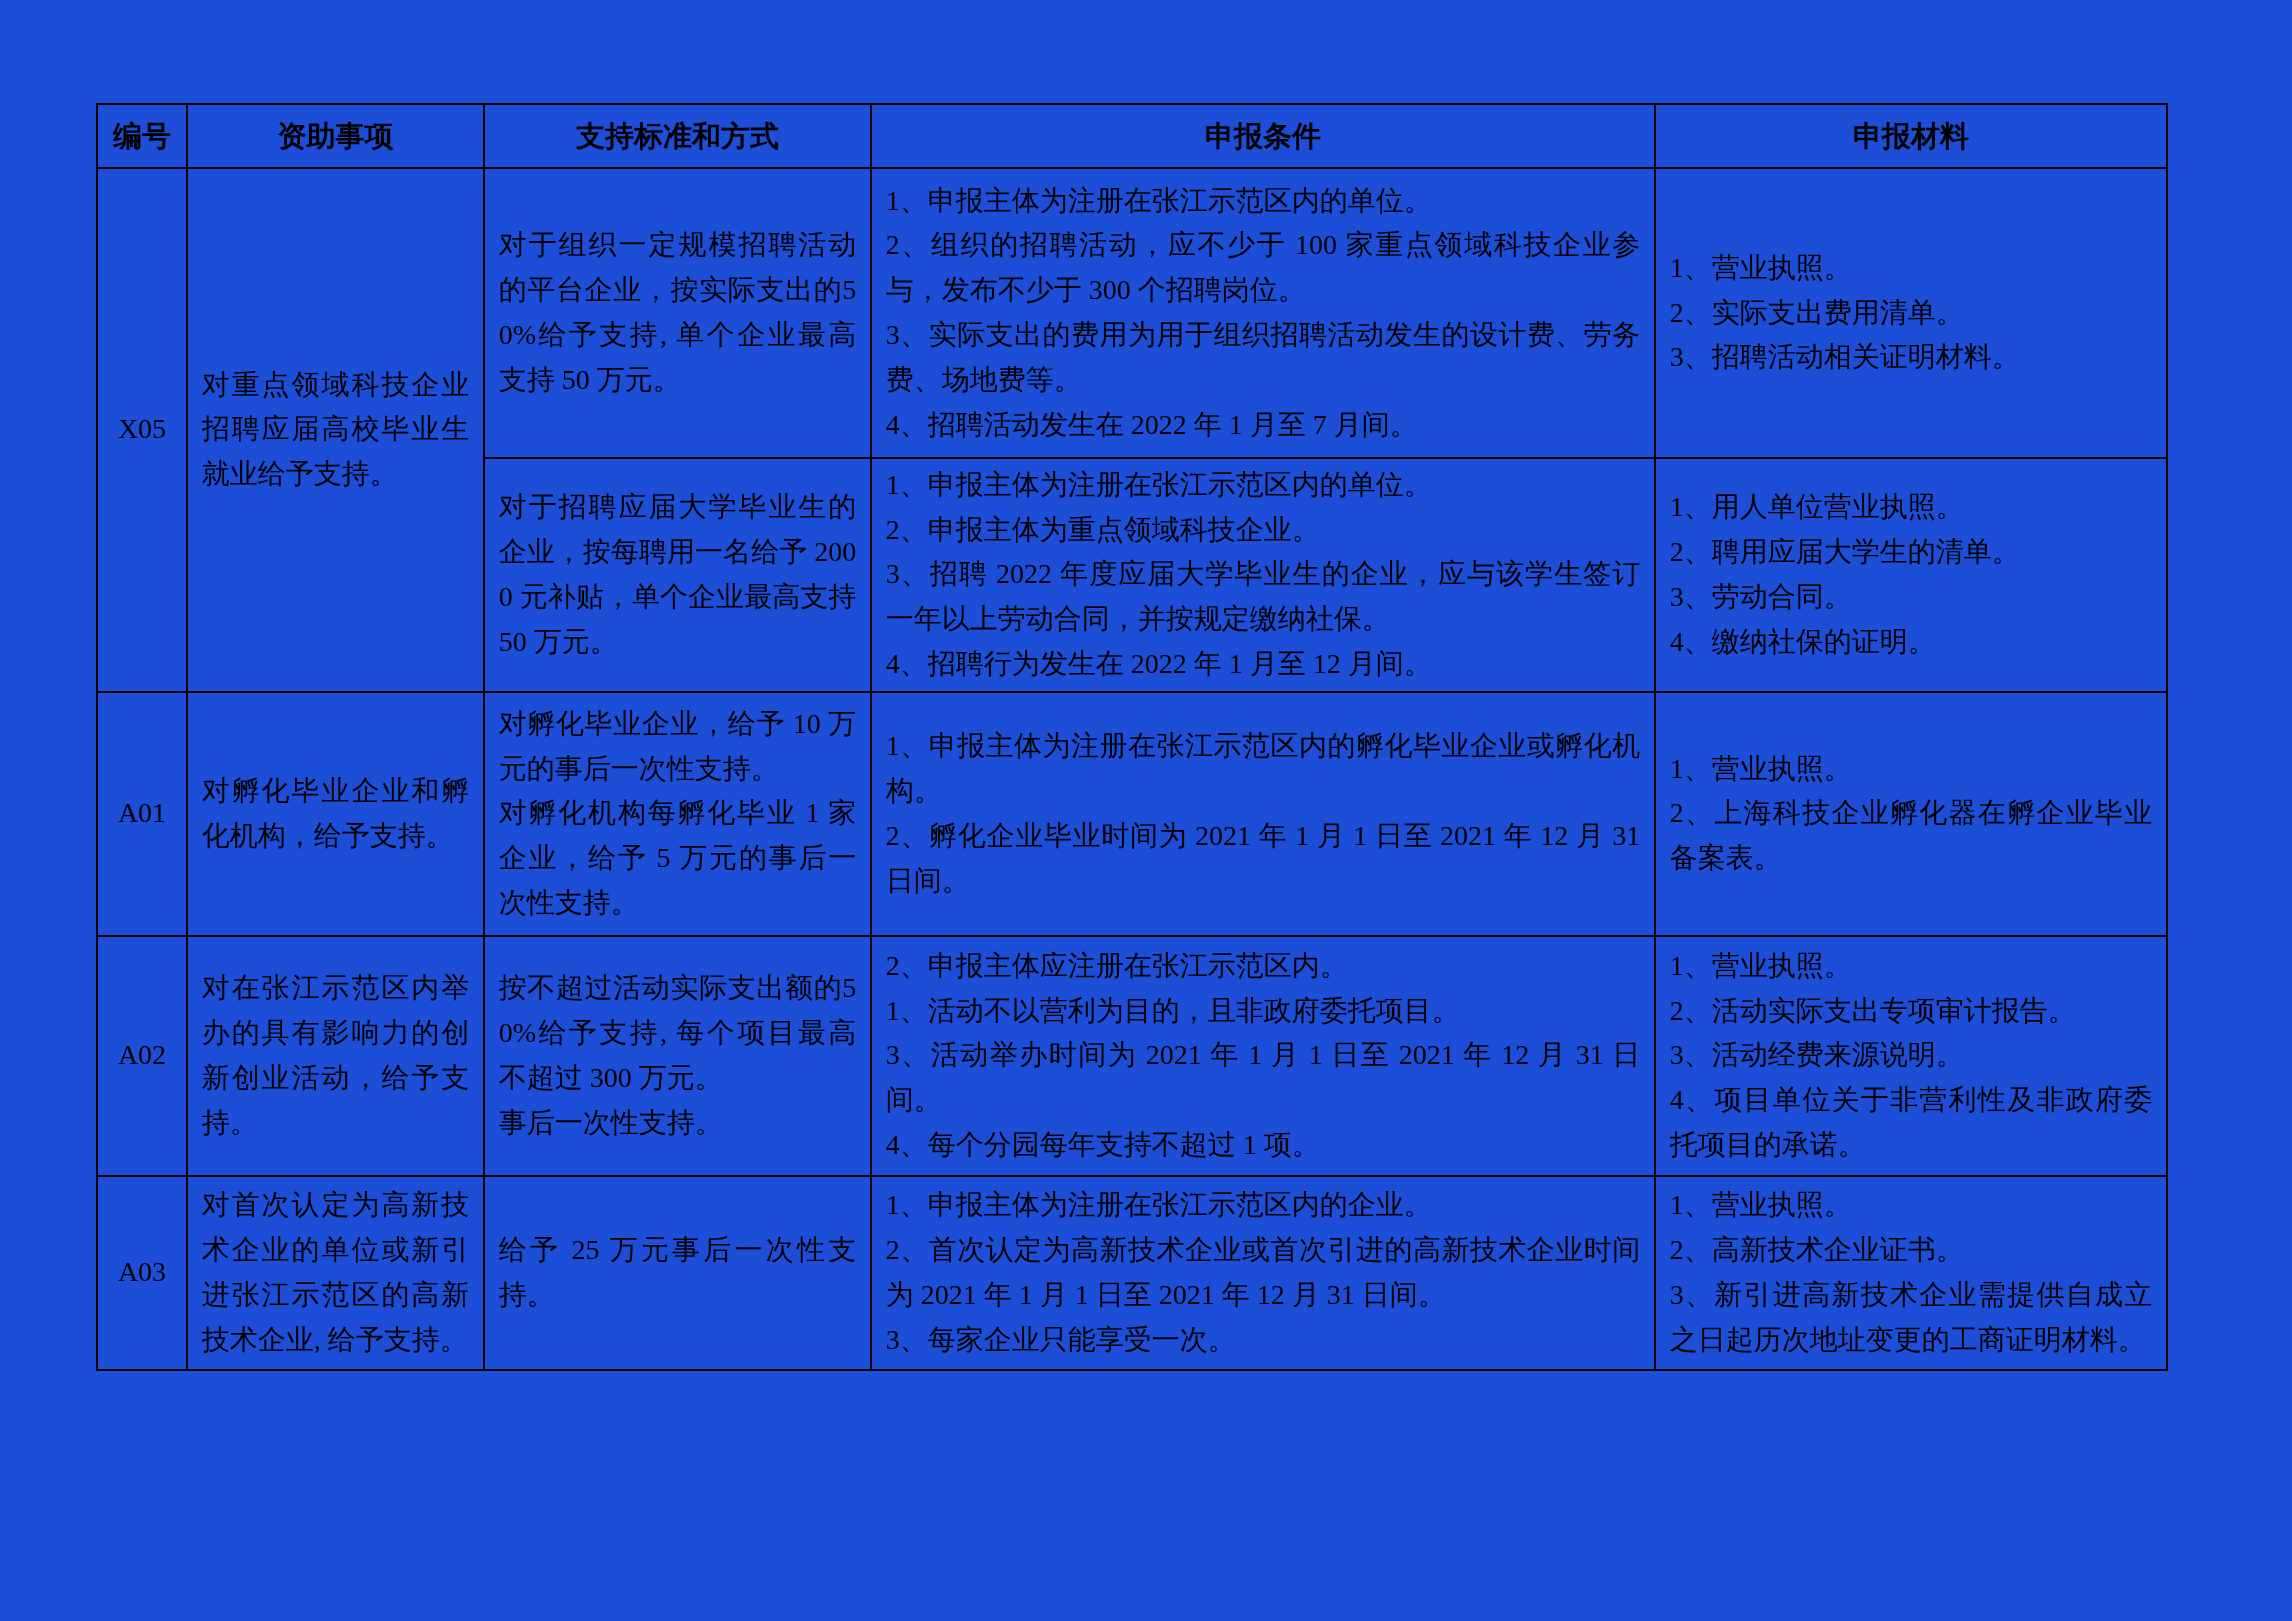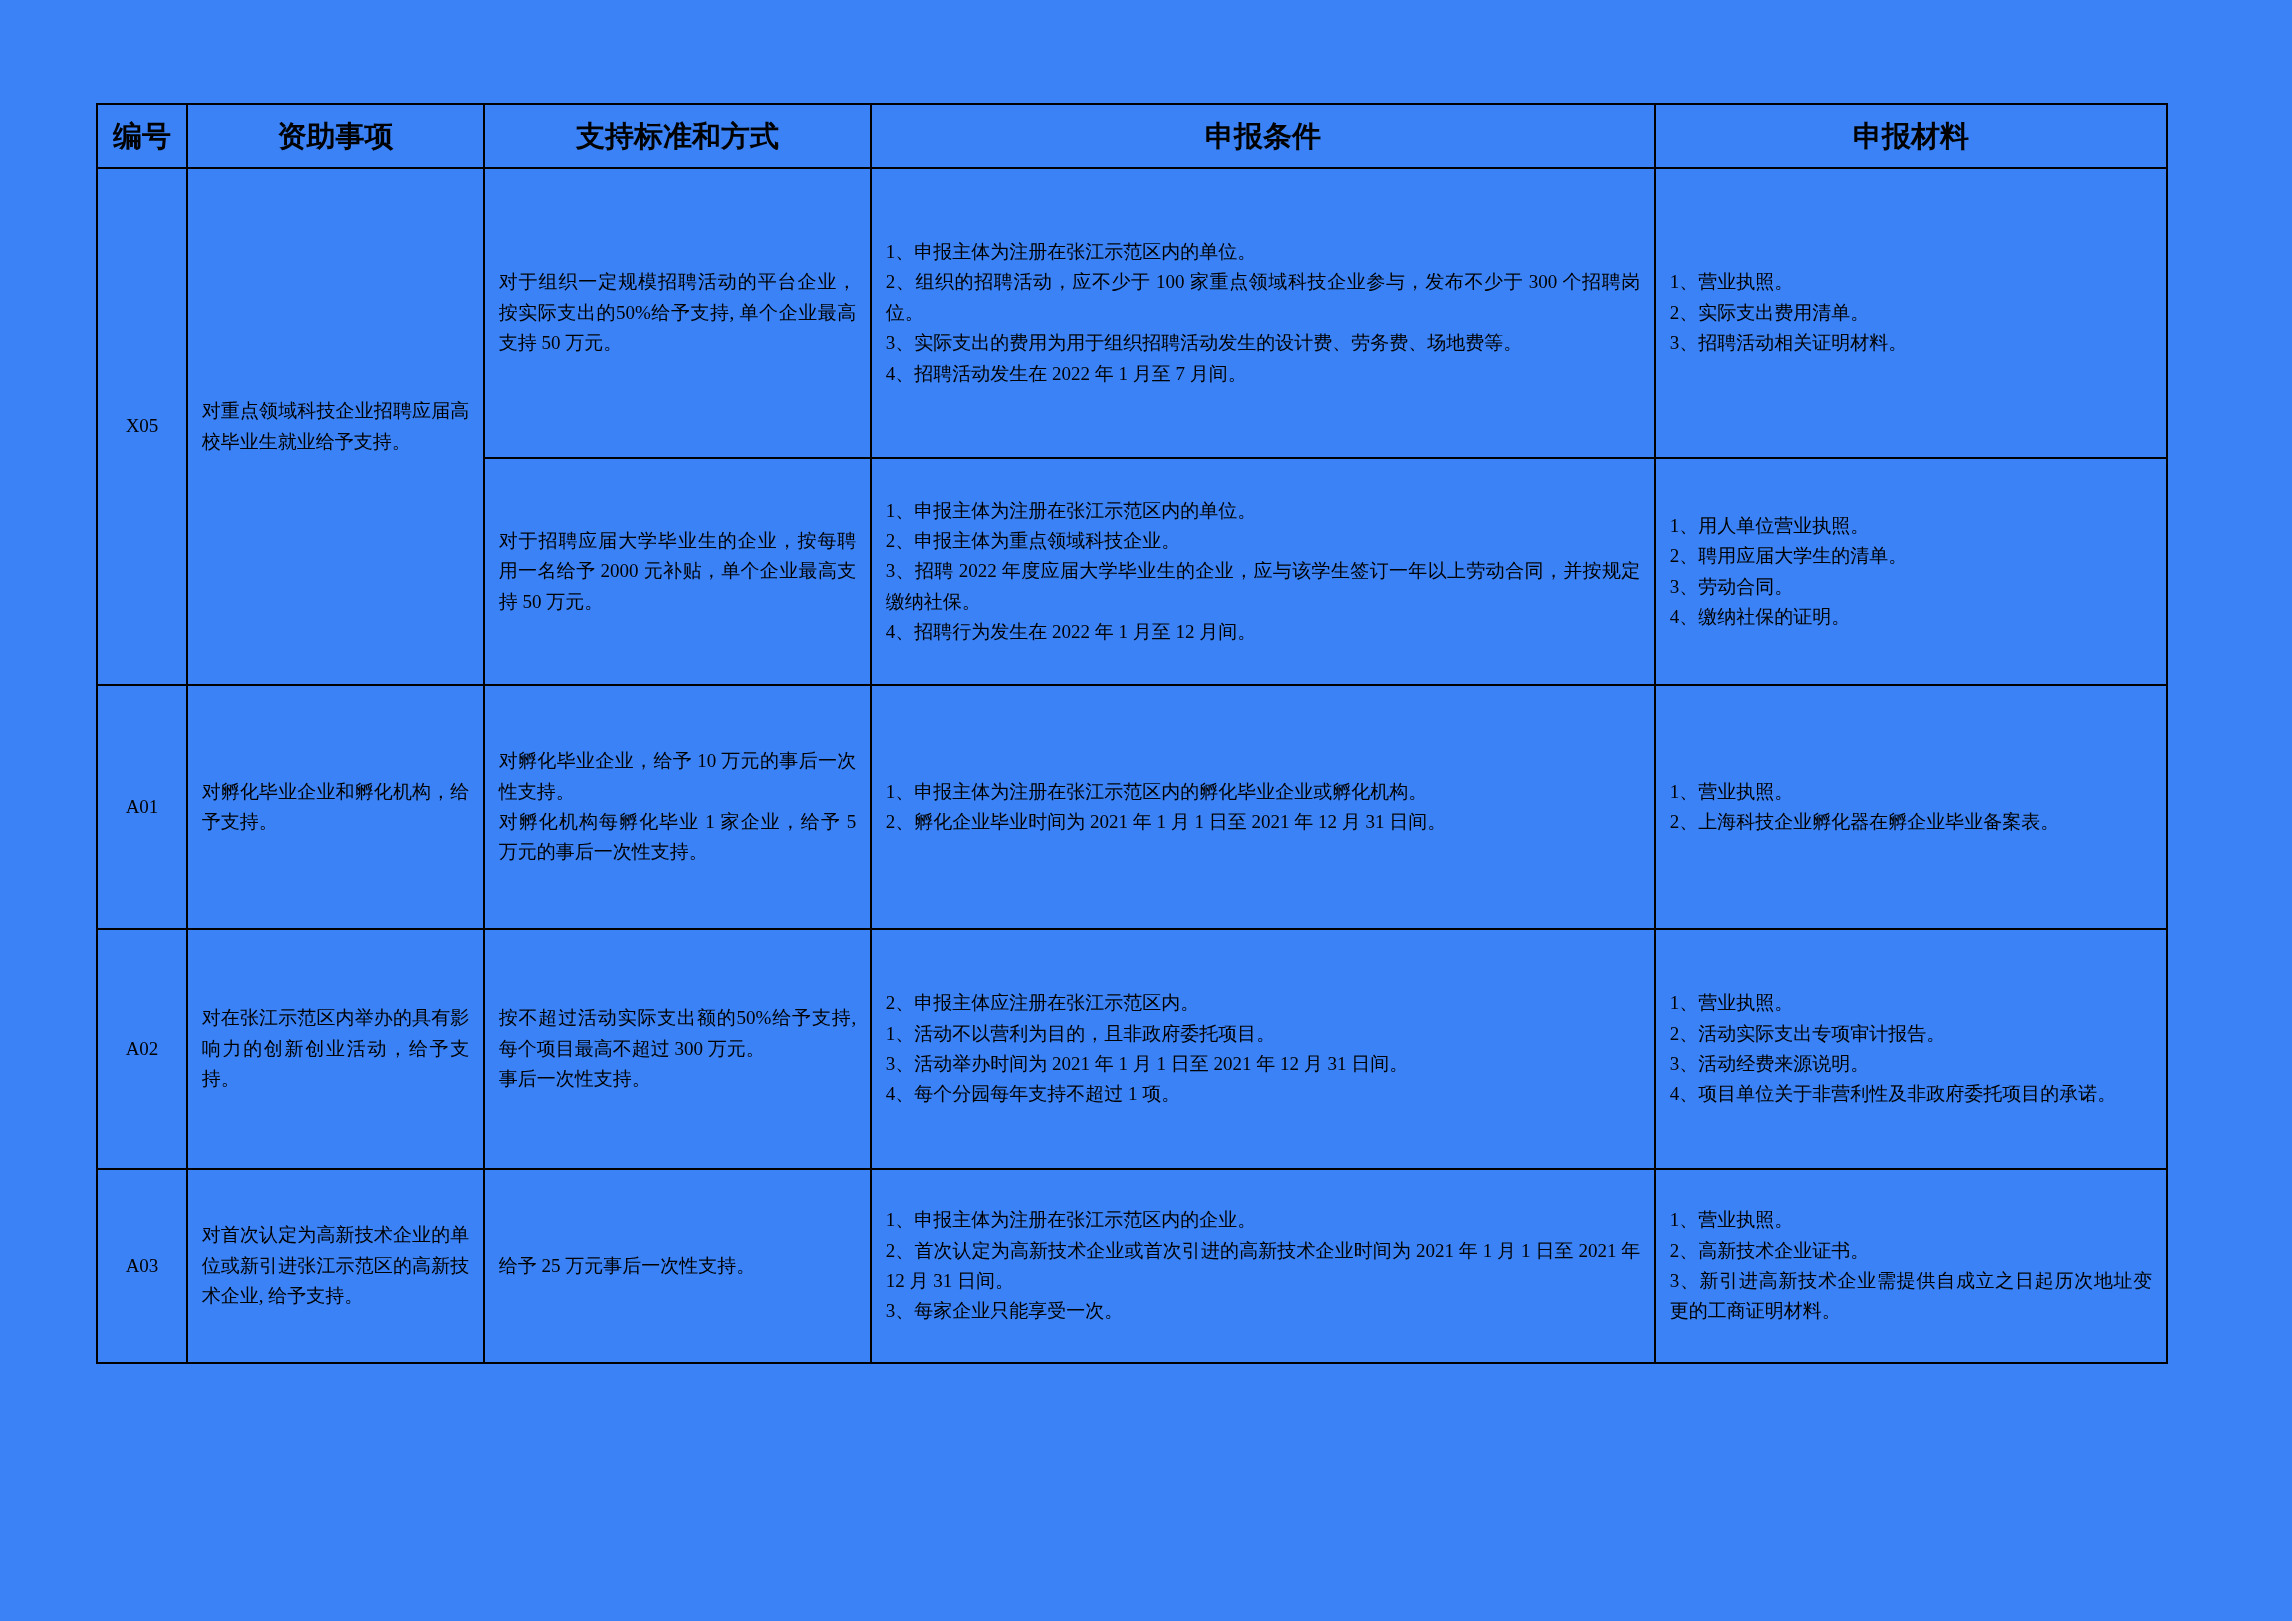--- a/index.html
+++ b/index.html
@@ -8,35 +8,35 @@
     background: #ffffff;
     width: 2293px;
     height: 1621px;
     font-family: "Liberation Serif", "DejaVu Serif", serif;
     color: #000000;
   }
   .page {
     position: relative;
     width: 2293px;
     height: 1621px;
-    background: #3b82f6;
+    background: #1d4ed8;
   }
   table.subsidy {
     position: absolute;
     left: 96px;
     top: 103px;
     border-collapse: collapse;
     table-layout: fixed;
   }
   table.subsidy th,
   table.subsidy td {
     border: 2px solid #000000;
     padding: 3.9px 13.7px;
     vertical-align: middle;
-    font-size: 19px;
+    font-size: 28px;
     line-height: 1.6;
     overflow: hidden;
     word-break: break-all;
   }
   table.subsidy th {
     font-weight: bold;
     text-align: center;
     font-size: 29px;
     padding: 0 5.9px;
   }

